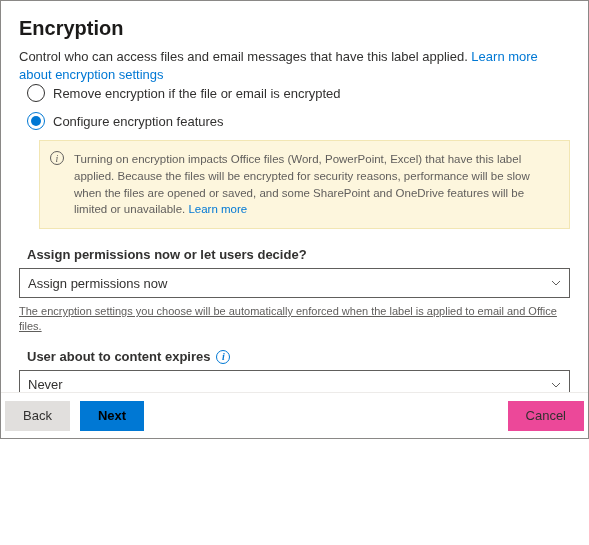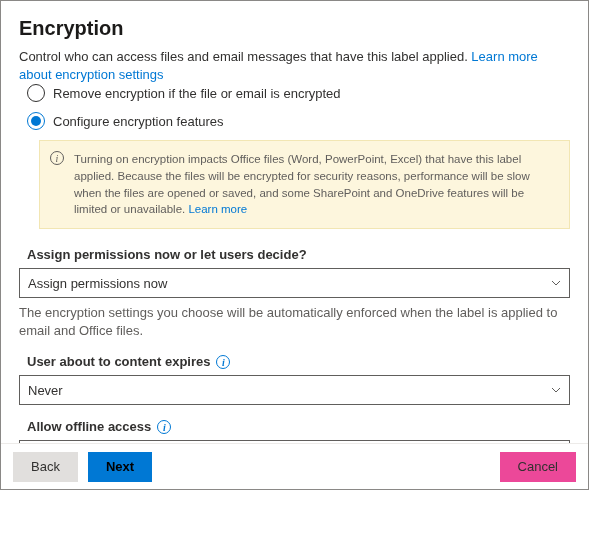--- a/index.html
+++ b/index.html
@@ -5,21 +5,21 @@
   * { box-sizing: border-box; }
   body {
     margin: 0;
     font-family: "Segoe UI", Arial, sans-serif;
     font-size: 13px;
     color: #323130;
     background: #fff;
   }
   .window {
     width: 589px;
-    height: 490px;
+    height: 439px;
     border: 1px solid #8a8886;
     position: relative;
     padding: 12px 18px 56px 18px;
     overflow: hidden;
   }
   h1.title {
     font-size: 20px;
     font-weight: 700;
     margin: 4px 0 8px 0;
     color: #1b1a19;
@@ -122,42 +122,43 @@
     cursor: pointer;
     background: #fff;
   }
   .chevron {
     width: 10px;
     height: 10px;
     display: inline-block;
   }
   .chevron svg { display:block; }
   .helper {
-    font-size: 13px;
+    font-size: 11px;
     color: #605e5c;
     margin-top: 6px;
     line-height: 1.4;
+    text-decoration: underline;
   }
   .assign-link {
     color: #0078d4;
     font-size: 13px;
     margin-top: 8px;
     cursor: pointer;
   }
   .footer {
     position: absolute;
     left: 0;
     right: 0;
     bottom: 0;
     height: 46px;
     border-top: 1px solid #edebe9;
     background: #fff;
     display: flex;
     align-items: center;
-    padding: 0 12px;
+    padding: 0 4px;
   }
   .btn {
     height: 30px;
     padding: 0 18px;
     font-size: 13px;
     border: none;
     cursor: pointer;
     margin-right: 10px;
   }
   .btn-back {

